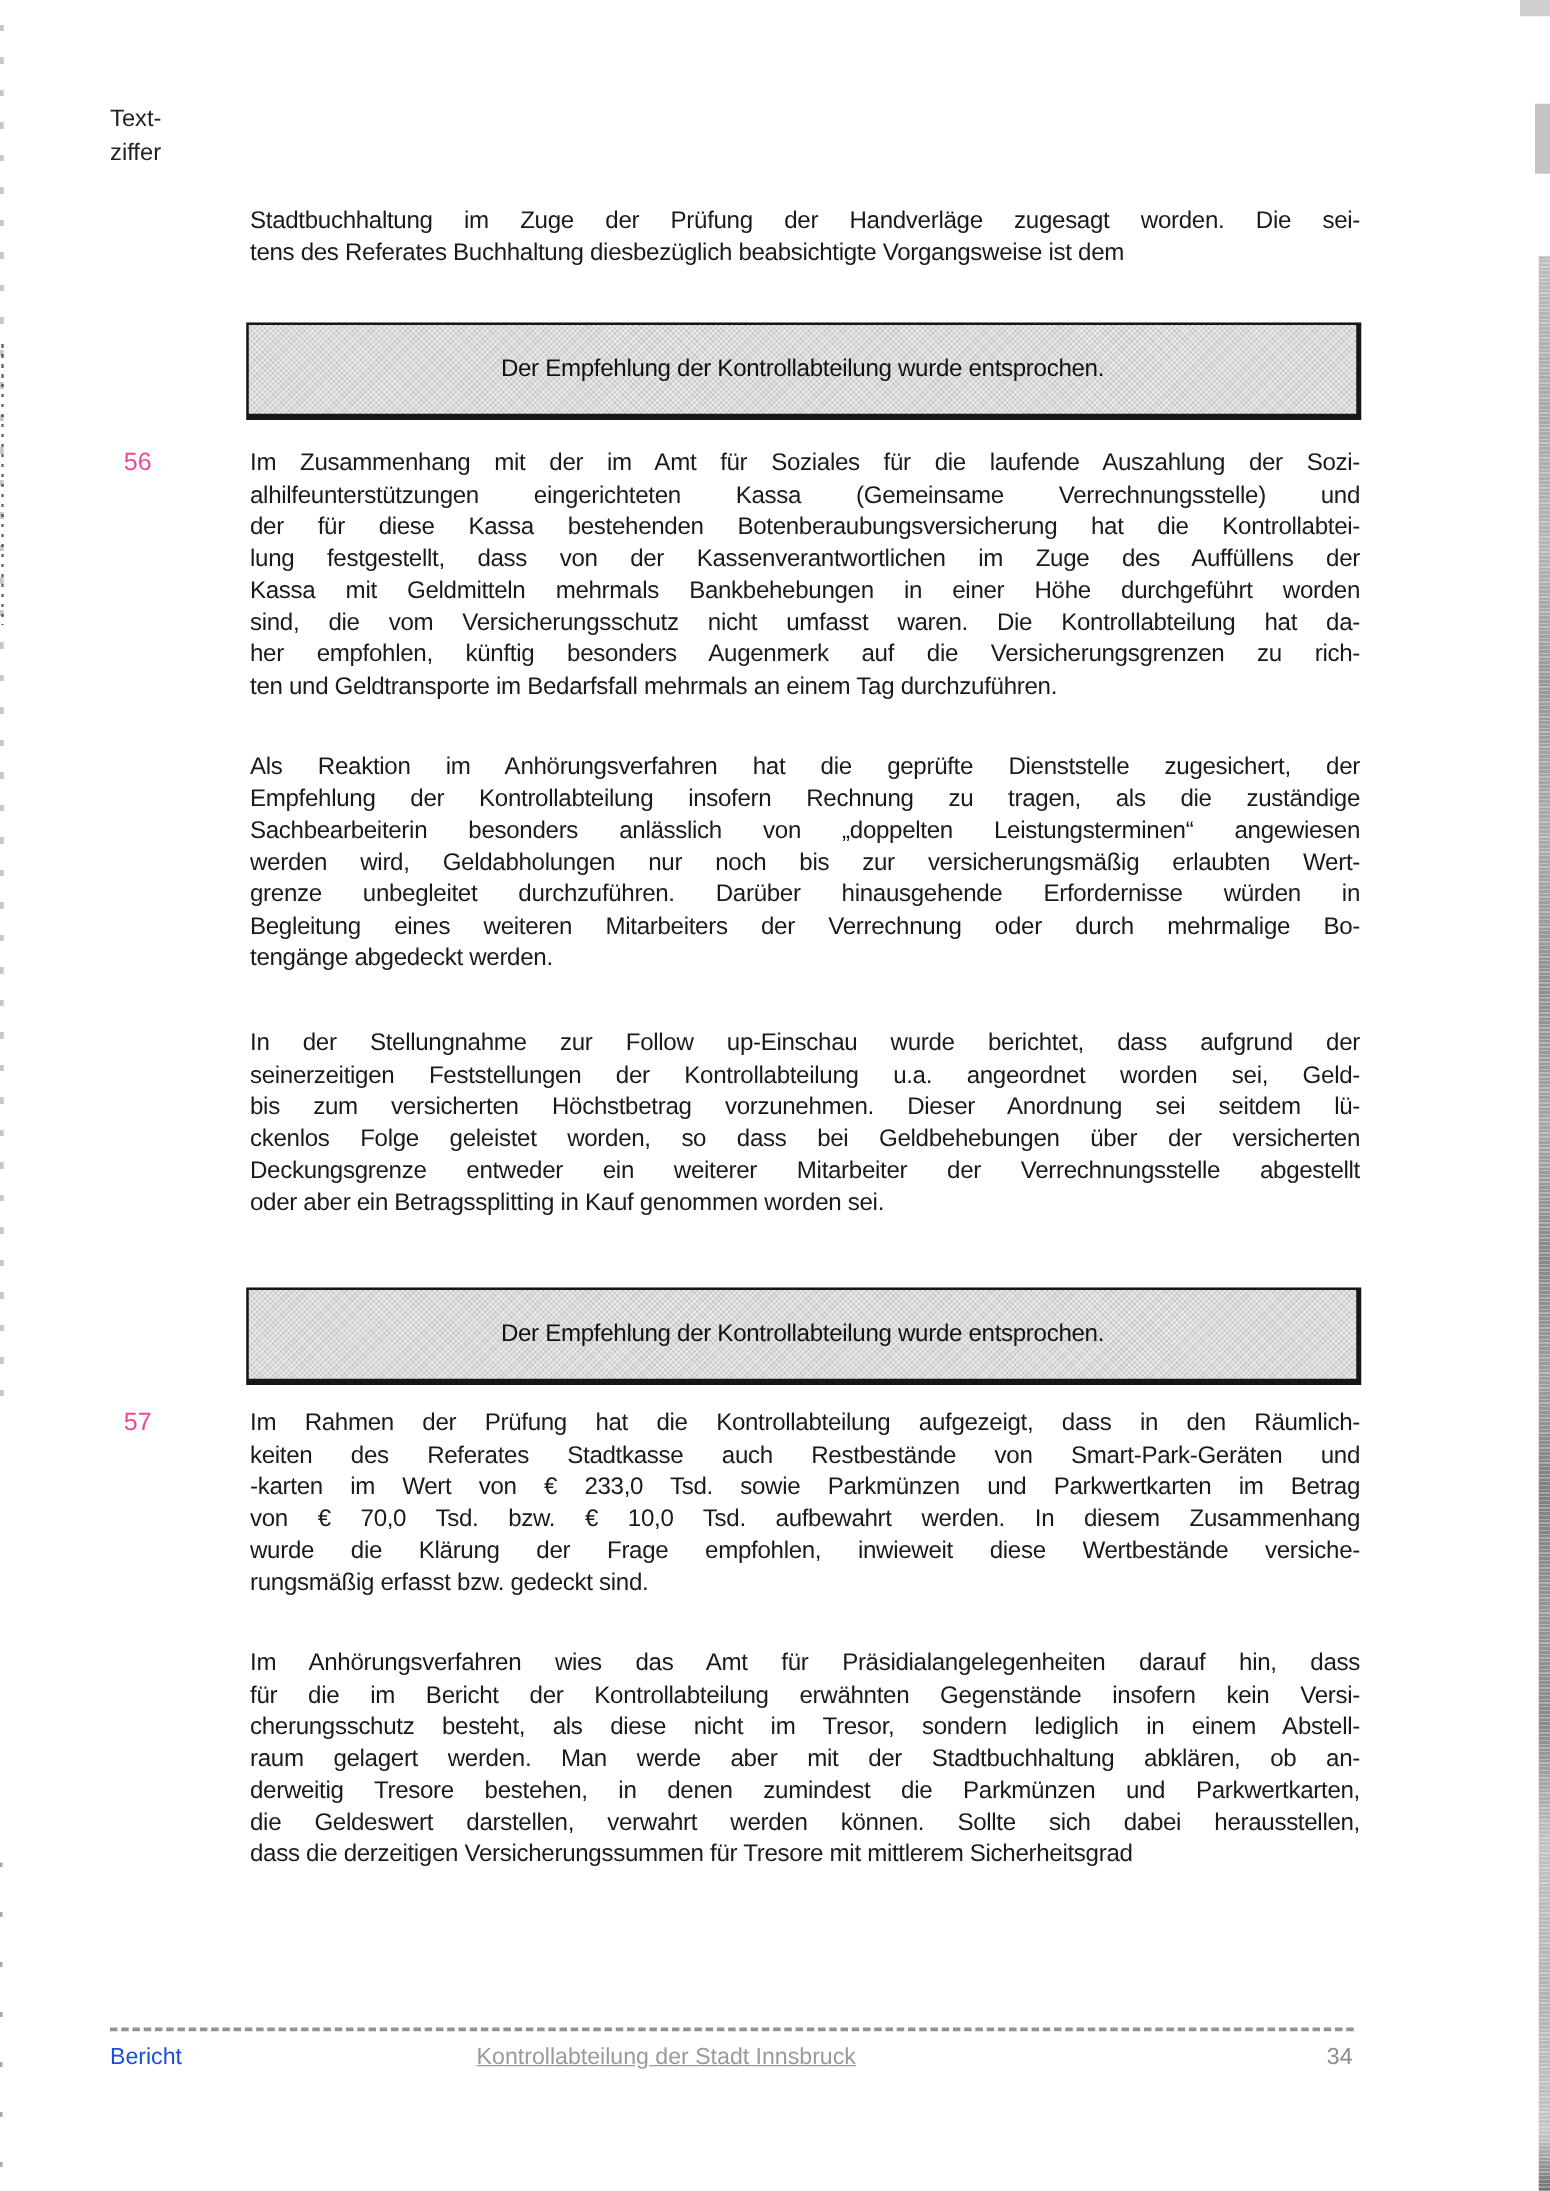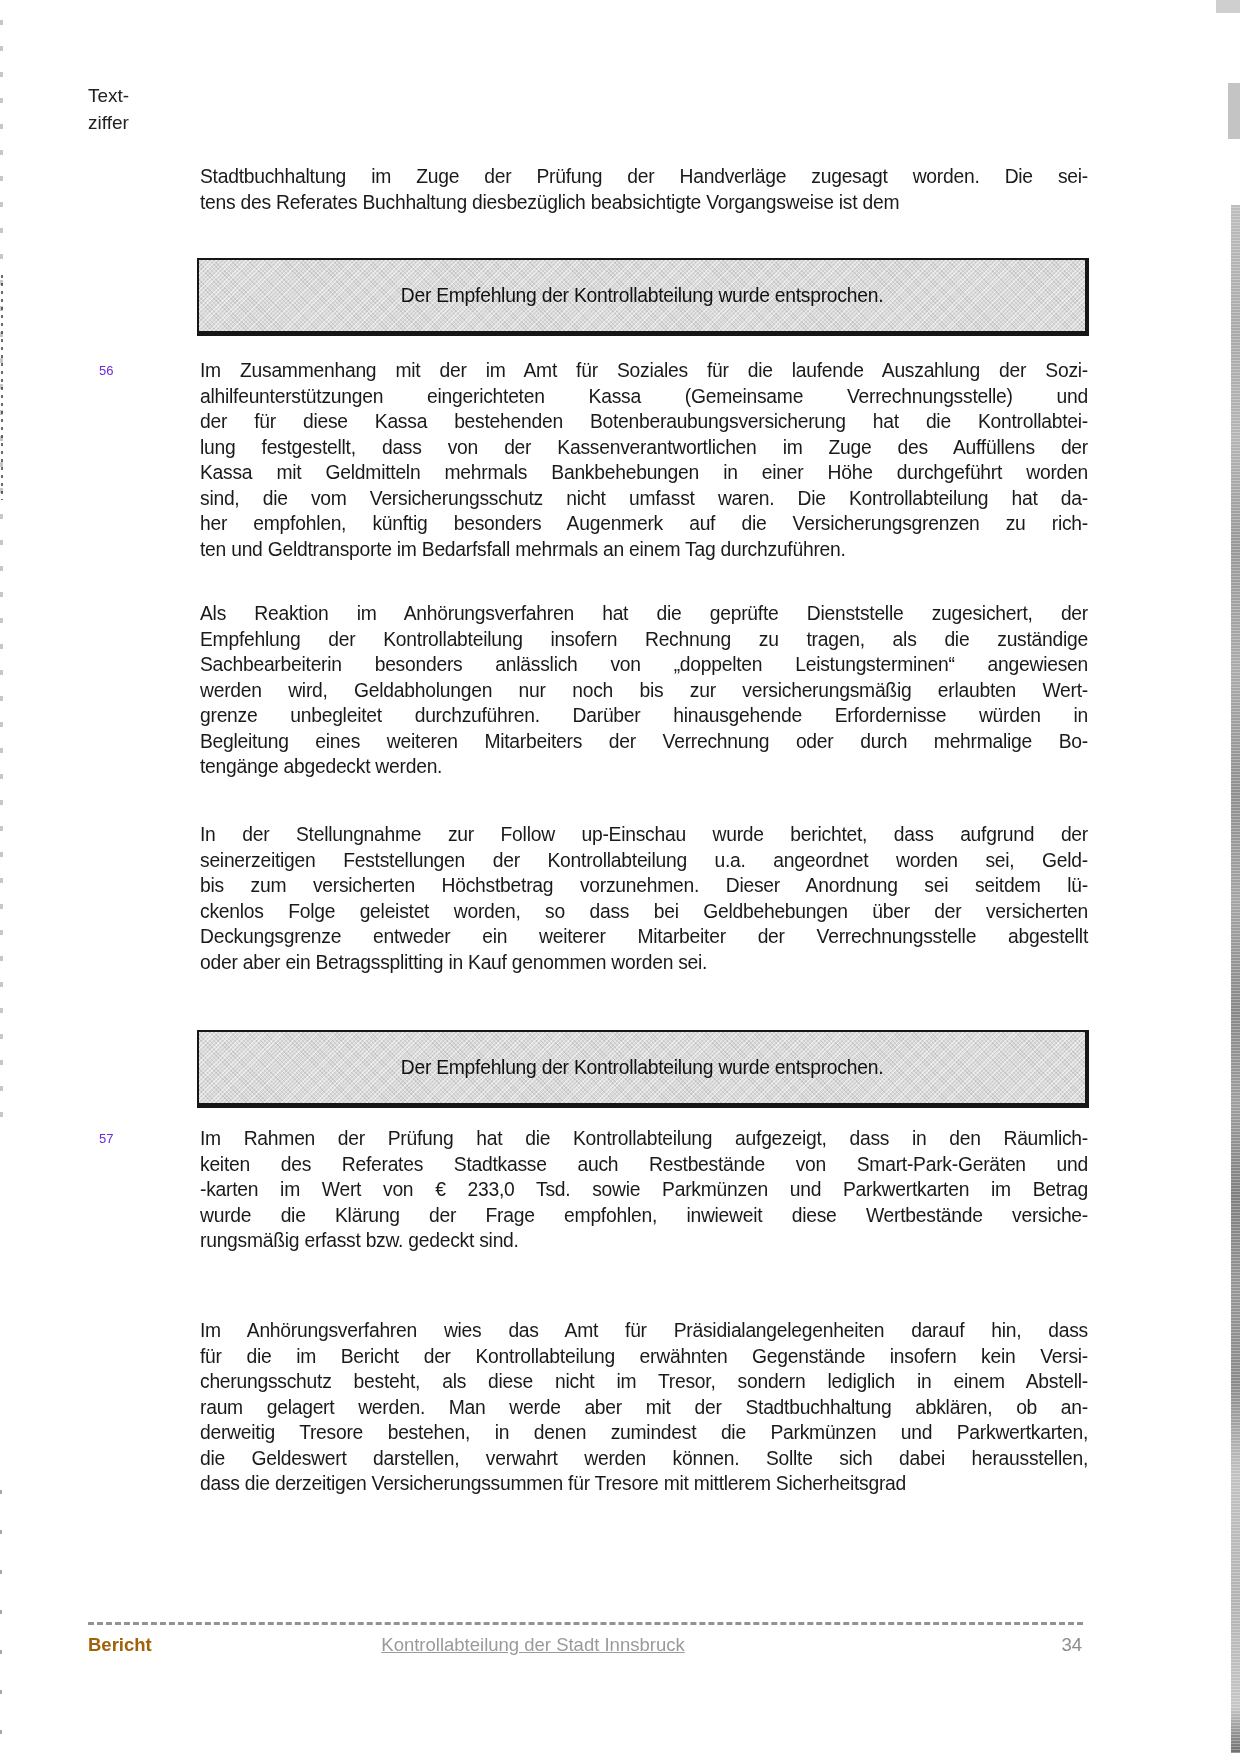--- a/index.html
+++ b/index.html
@@ -3,40 +3,40 @@
 <meta charset="utf-8">
 <style>
   html,body{margin:0;padding:0;background:#ffffff;}
   body{width:1240px;height:1753px;position:relative;overflow:hidden;
        font-family:"Liberation Sans","DejaVu Sans",sans-serif;color:#1a1a1a;}
   .page{position:absolute;inset:0;background:#fff;}
 
   
   .gutter-heading{position:absolute;left:88px;top:82px;font-size:19px;line-height:27px;
        white-space:pre-line;color:#222;}
-  .section-number{position:absolute;left:99px;font-size:13px;line-height:25.5px;color:#6d28d9;}
+  .section-number{position:absolute;left:99px;font-size:20px;line-height:25.5px;color:#ec4899;}
   .para{position:absolute;left:200px;width:888px;font-size:19.3px;line-height:25.5px;
        letter-spacing:-0.25px;color:#1a1a1a;}
   .para .line{text-align:justify;text-align-last:justify;white-space:normal;}
   .para .line:last-child{text-align-last:left;}
 
   
   .rec-box{position:absolute;left:197px;width:892px;height:78px;box-sizing:border-box;
        display:flex;align-items:center;justify-content:center;
        background-color:#dadada;
        background-image:
          repeating-linear-gradient(135deg, rgba(255,255,255,.5) 0 1px, transparent 1px 3px),
          repeating-linear-gradient(45deg, rgba(110,110,110,.20) 0 1px, transparent 1px 3px);
        border:2px solid #161616;border-right-width:4px;border-bottom-width:5px;}
   .rec-box .rec-text{font-size:19.3px;letter-spacing:-0.25px;color:#111;}
 
   
   .footer-divider{position:absolute;left:88px;top:1622px;width:995px;height:0;
        border-top:3px dashed #6f6f6f;opacity:.75;}
-  .footer-left{position:absolute;left:88px;top:1634px;font-size:18.5px;color:#a16207;font-weight:bold;}
+  .footer-left{position:absolute;left:88px;top:1634px;font-size:18.5px;color:#1d4ed8;}
   .footer-center{position:absolute;left:0;top:1634px;width:1066px;text-align:center;
        font-size:18.5px;color:#9a9a9a;text-decoration:underline;}
   .footer-page{position:absolute;left:1040px;top:1634px;width:42px;text-align:right;
        font-size:18.5px;color:#8c8c8c;}
 
   
   .edge-left-a{position:absolute;left:0;top:20px;width:3px;height:1100px;
        background:repeating-linear-gradient(180deg, rgba(70,70,70,.55) 0 5px, transparent 5px 26px);
        opacity:.55;}
   .edge-left-b{position:absolute;left:1px;top:275px;width:2px;height:225px;
@@ -101,20 +101,21 @@
 
   <div class="rec-box" style="top:1030px;">
     <span class="rec-text">Der Empfehlung der Kontrollabteilung wurde entsprochen.</span>
   </div>
 
   <div class="section-number" style="top:1126px;">57</div>
   <div class="para" style="top:1126px;">
       <div class="line">Im Rahmen der Prüfung hat die Kontrollabteilung aufgezeigt, dass in den Räumlich-</div>
       <div class="line">keiten des Referates Stadtkasse auch Restbestände von Smart-Park-Geräten und</div>
       <div class="line">-karten im Wert von € 233,0 Tsd. sowie Parkmünzen und Parkwertkarten im Betrag</div>
+      <div class="line">von € 70,0 Tsd. bzw. € 10,0 Tsd. aufbewahrt werden. In diesem Zusammenhang</div>
       <div class="line">wurde die Klärung der Frage empfohlen, inwieweit diese Wertbestände versiche-</div>
       <div class="line">rungsmäßig erfasst bzw. gedeckt sind.</div>
     </div>
   <div class="para" style="top:1318px;">
       <div class="line">Im Anhörungsverfahren wies das Amt für Präsidialangelegenheiten darauf hin, dass</div>
       <div class="line">für die im Bericht der Kontrollabteilung erwähnten Gegenstände insofern kein Versi-</div>
       <div class="line">cherungsschutz besteht, als diese nicht im Tresor, sondern lediglich in einem Abstell-</div>
       <div class="line">raum gelagert werden. Man werde aber mit der Stadtbuchhaltung abklären, ob an-</div>
       <div class="line">derweitig Tresore bestehen, in denen zumindest die Parkmünzen und Parkwertkarten,</div>
       <div class="line">die Geldeswert darstellen, verwahrt werden können. Sollte sich dabei herausstellen,</div>

